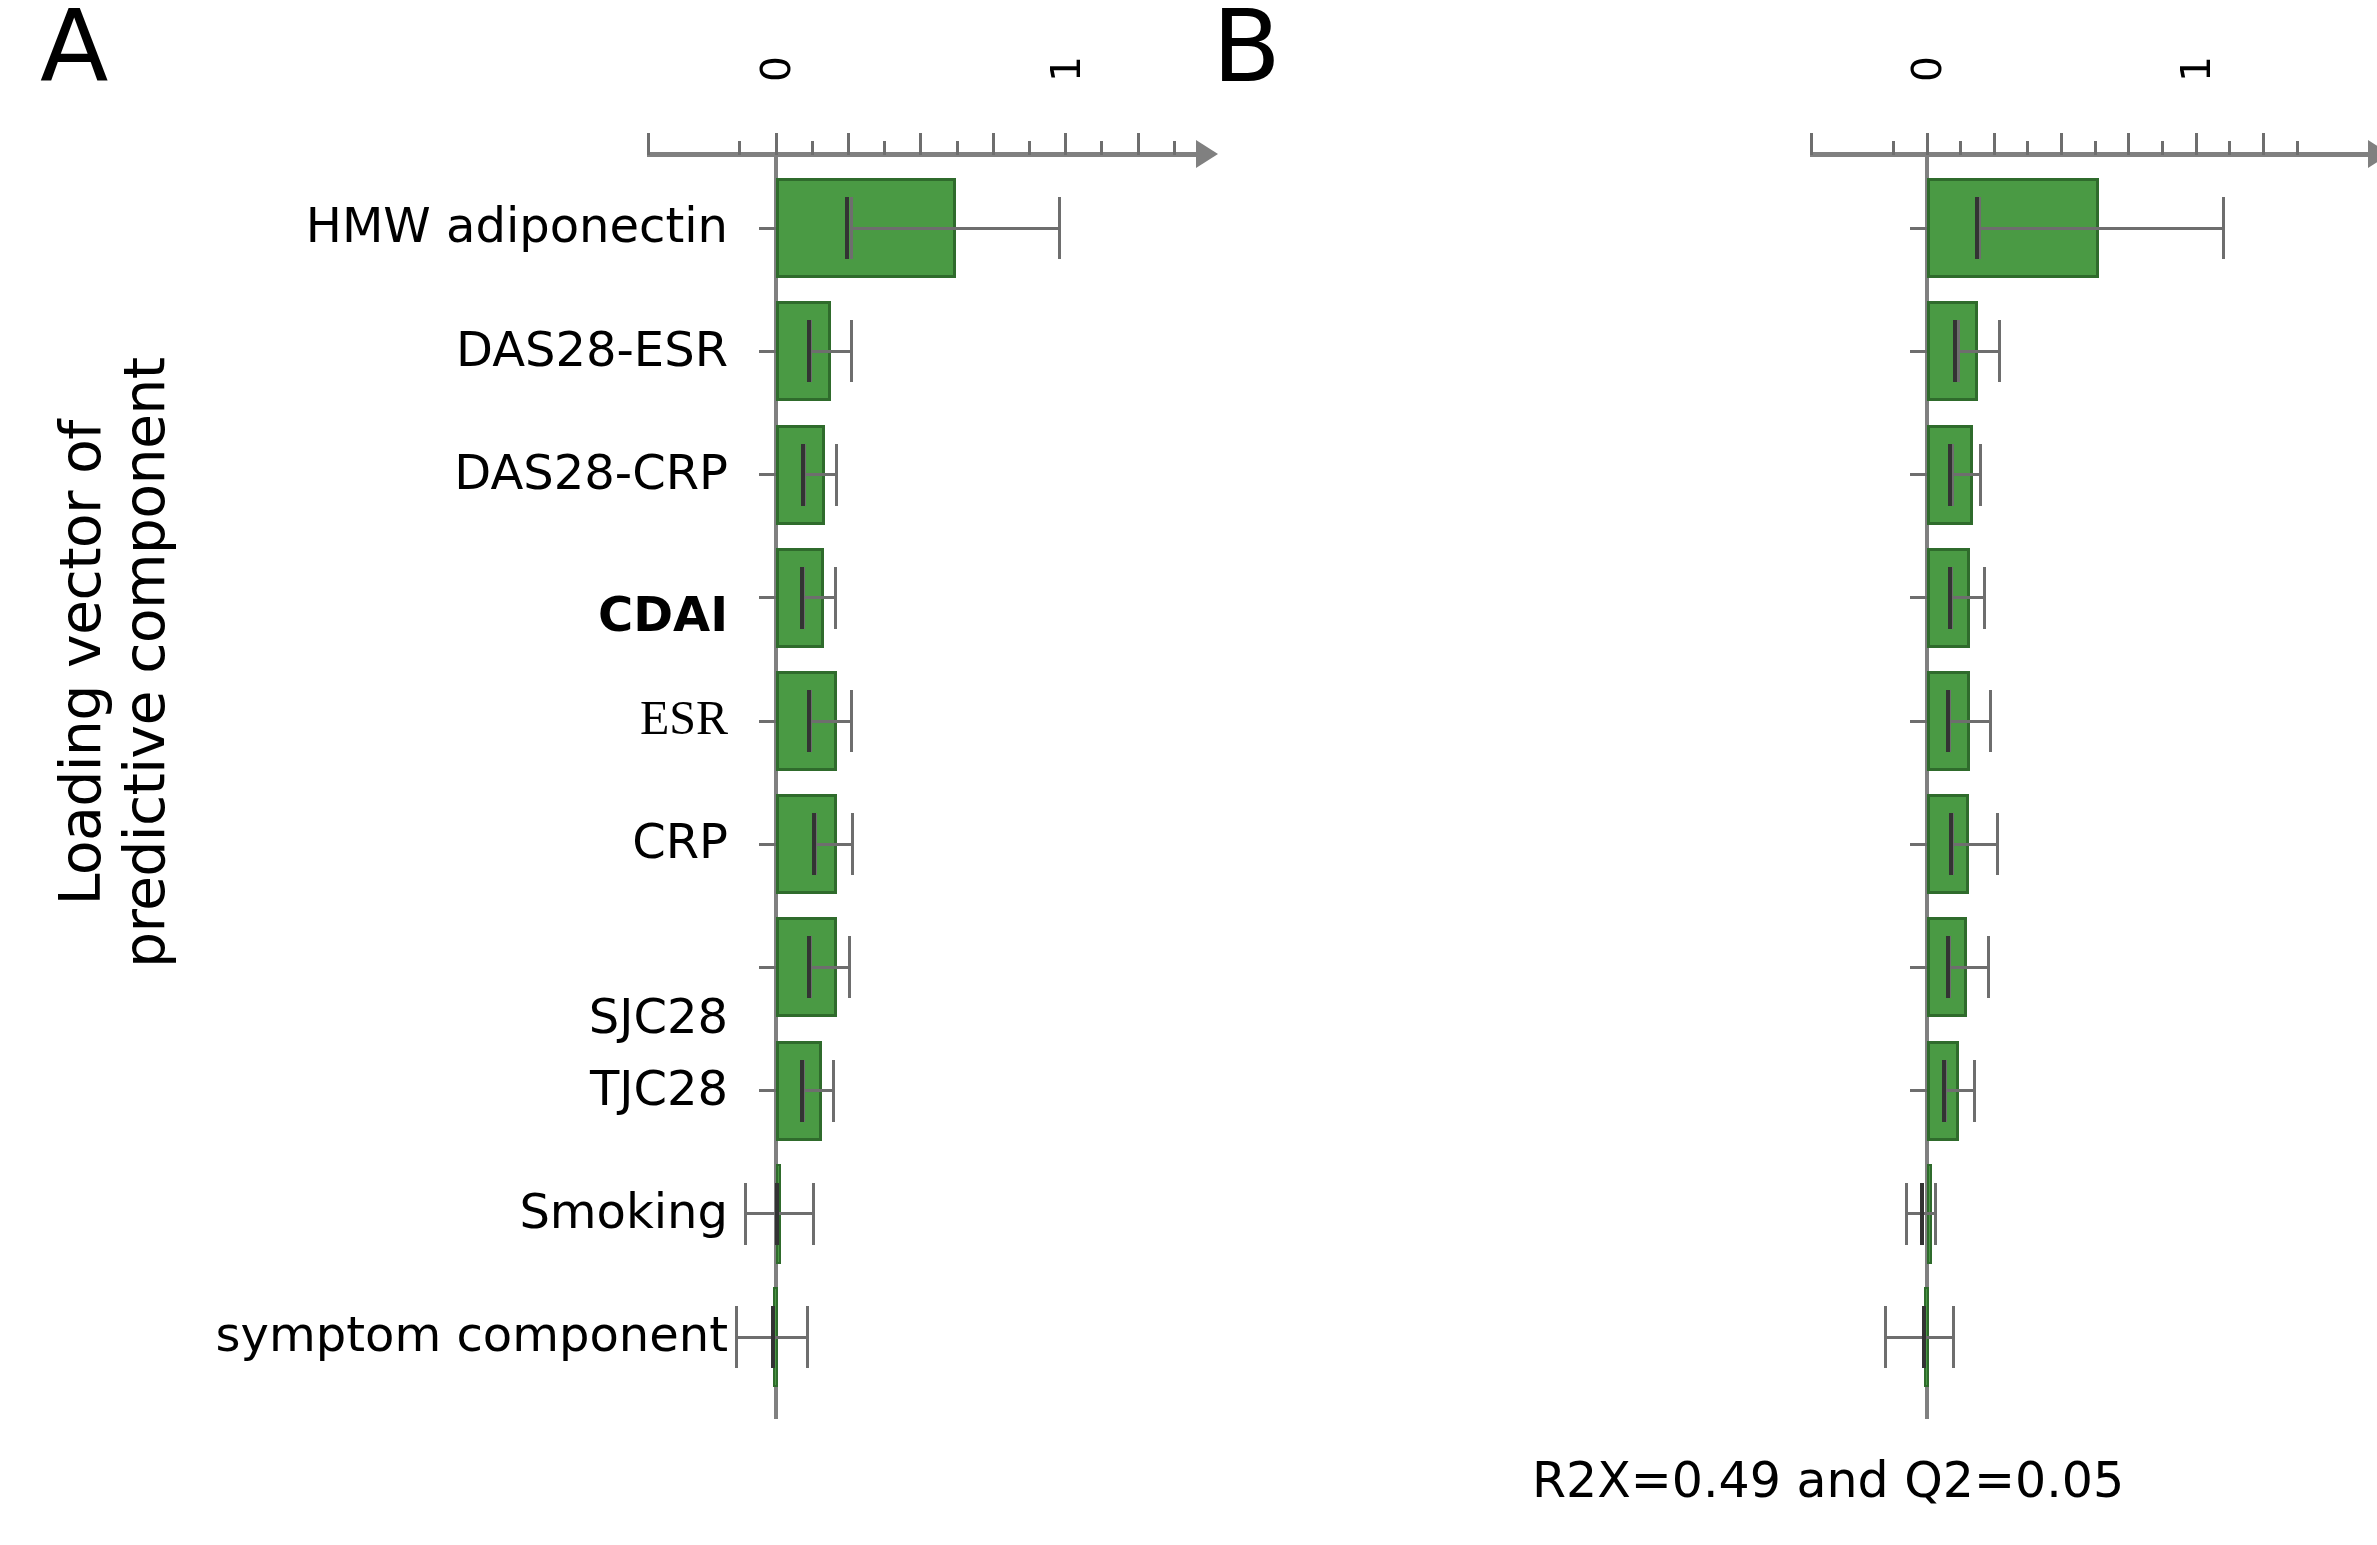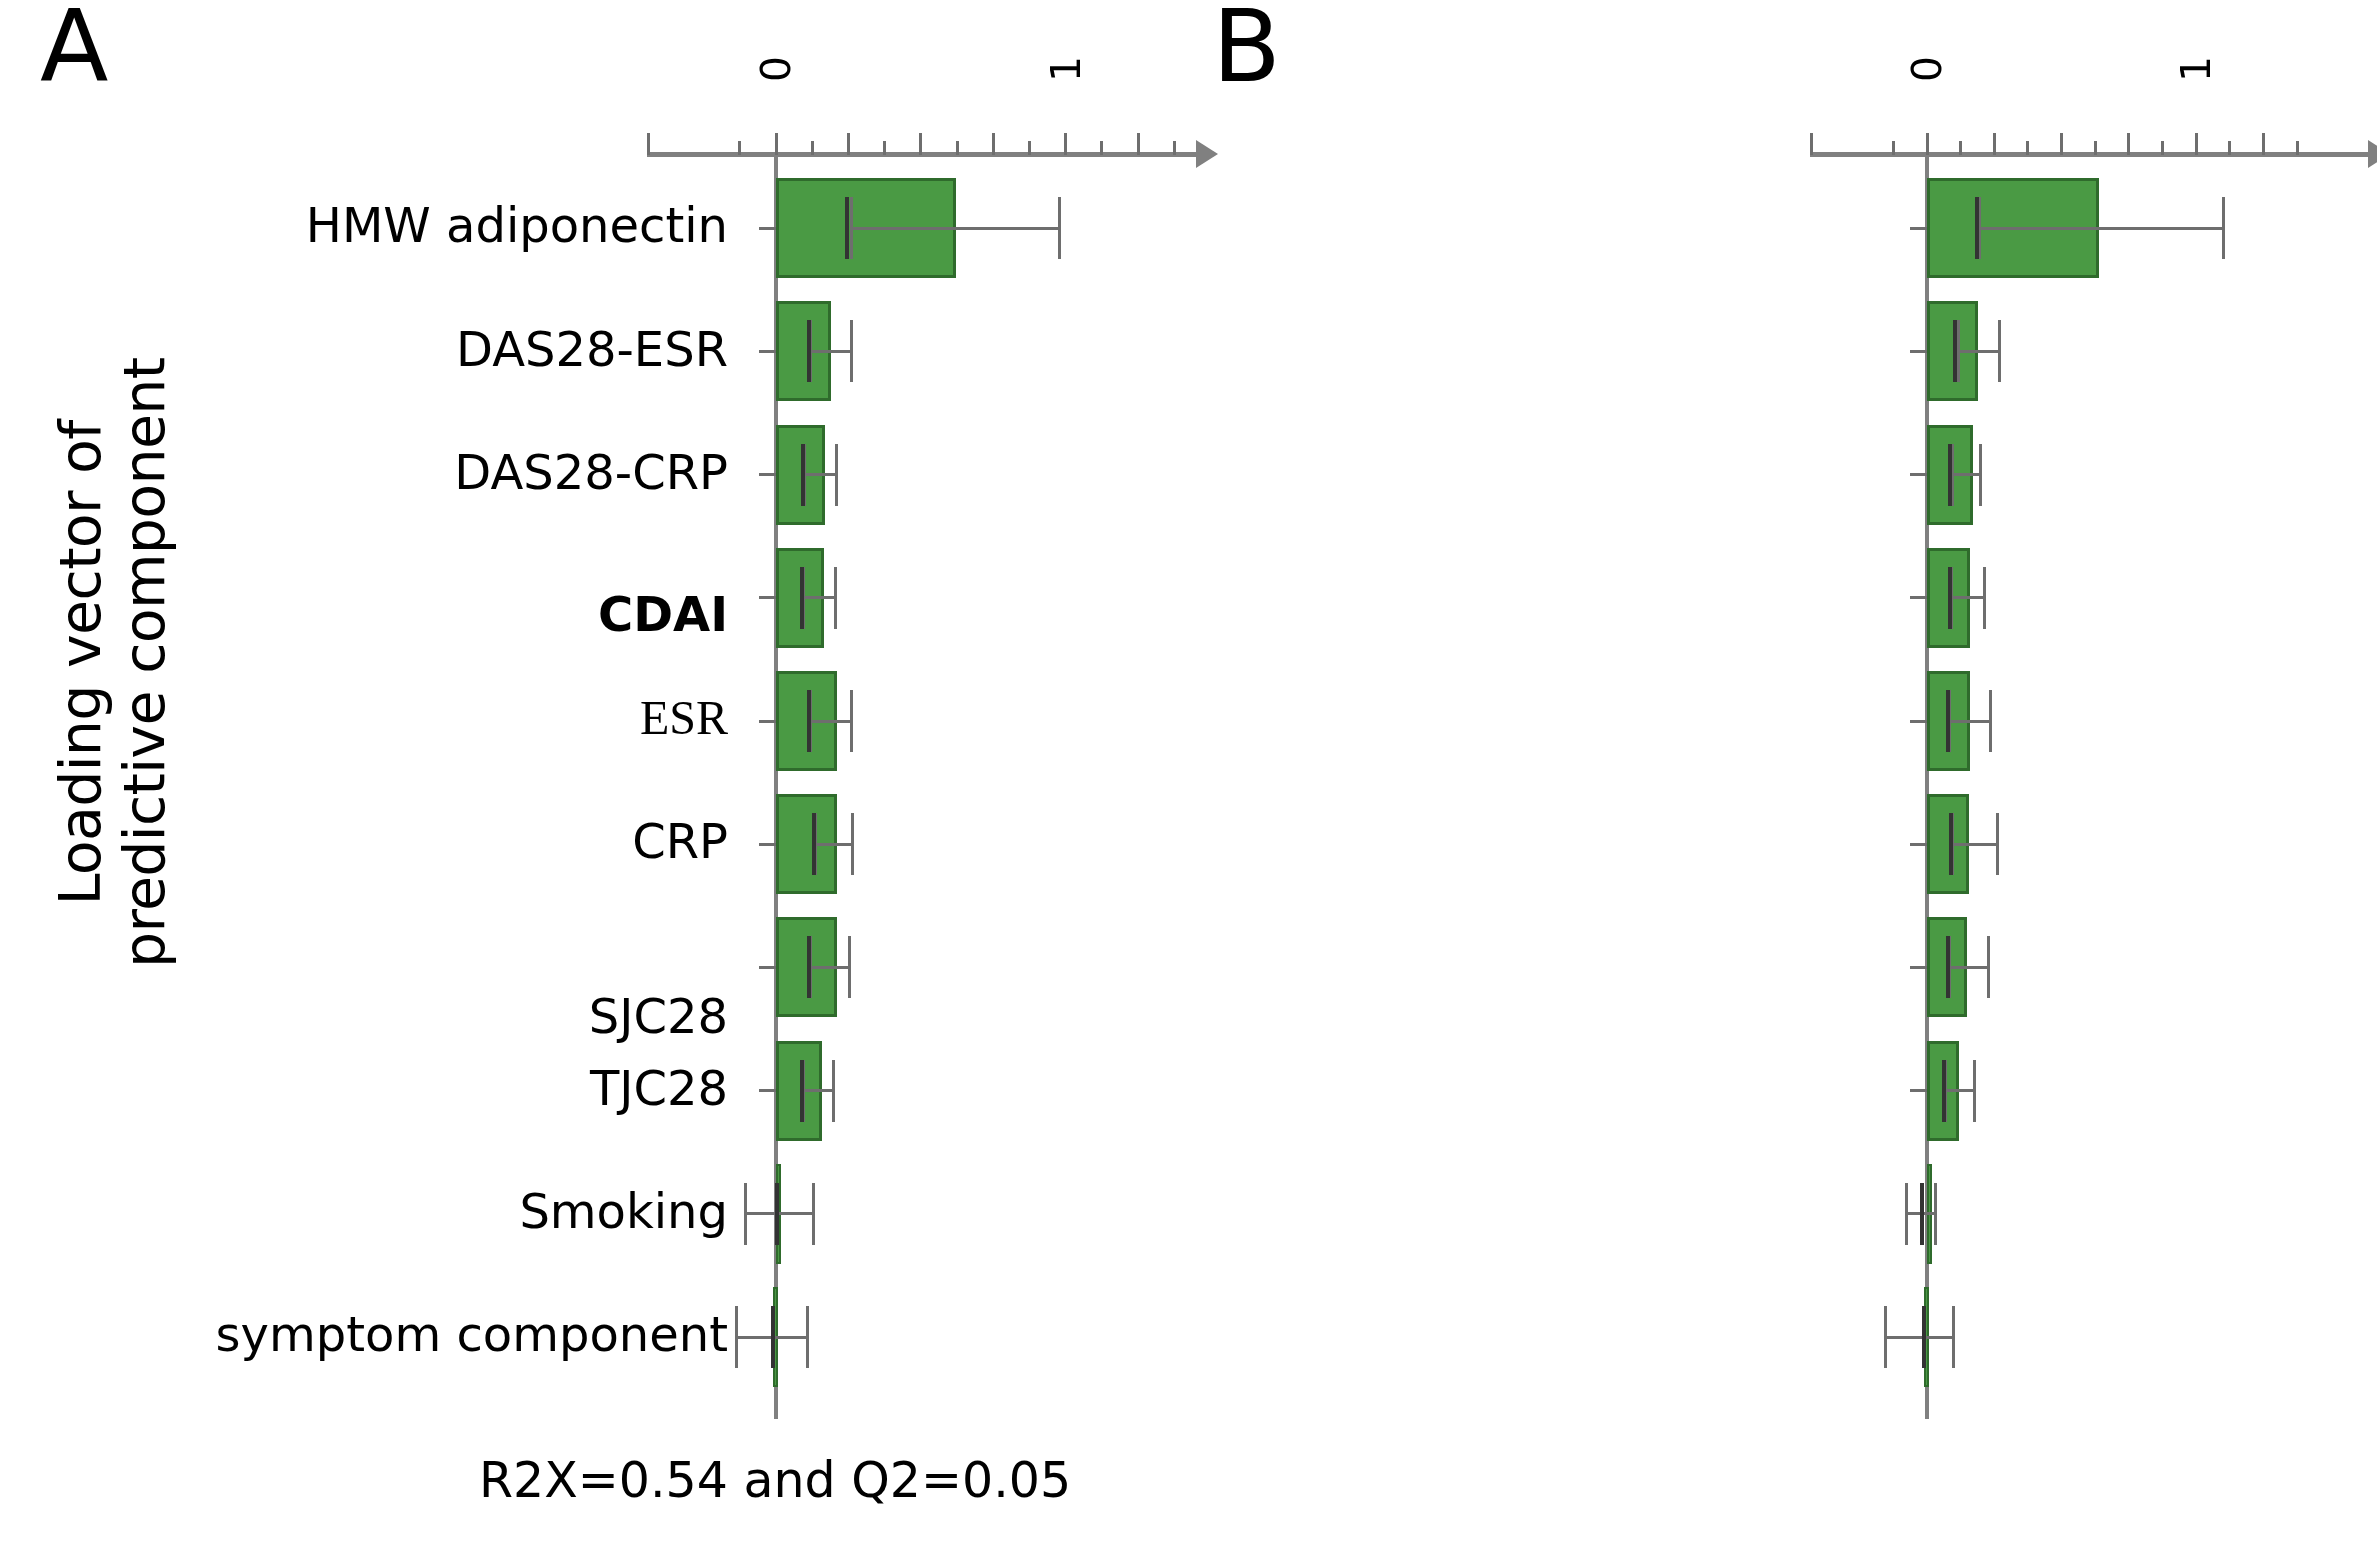--- a/index.html
+++ b/index.html
@@ -136,21 +136,20 @@
         <div class="err-cap" style="left: 812px; top: 1183px; height: 62px;"></div>
         <div class="med-line" style="left: 775px; top: 1183px; height: 62px;"></div>
         <div class="cat-tick" style="left: 759px; top: 1336px;"></div>
         <div class="bar thin" style="left: 773px; top: 1287px; width: 4.7px; height: 100px;"></div>
         <div class="err-line" style="left: 737px; top: 1336px; width: 71px;"></div>
         <div class="err-cap" style="left: 735px; top: 1306px; height: 62px;"></div>
         <div class="err-cap" style="left: 806px; top: 1306px; height: 62px;"></div>
         <div class="med-line" style="left: 771px; top: 1306px; height: 62px;"></div>
       </div>
 
-    <div class="footnote" id="foot-a" style="left:479px;top:1452px;">R2X=0.54 and Q2=0.05</div>
   </div>
 
   <div class="panel panel-b">
     <div class="panel-letter" style="left:13.3px;top:-3.3px;">B</div>
 
     <div class="plot" id="plot-b">
         <div class="axis-line" style="left: 611px; top: 152px; width: 561px;"></div>
         <div class="axis-arrow" style="left: 1169px; top: 140px;"></div>
         <div class="vaxis" style="left: 726px; top: 152px; height: 1267px;"></div>
         <div class="tick minor" style="left: 693px; top: 141px;"></div>
@@ -234,16 +233,17 @@
         <div class="med-line" style="left: 721px; top: 1183px; height: 62px;"></div>
         <div class="cat-label" style="right: 471px; top: 1310px; width: 599px;">symptom component</div>
         <div class="cat-tick" style="left: 711px; top: 1336px;"></div>
         <div class="bar thin" style="left: 725px; top: 1287px; width: 4.7px; height: 100px;"></div>
         <div class="err-line" style="left: 686px; top: 1336px; width: 69px;"></div>
         <div class="err-cap" style="left: 685px; top: 1306px; height: 62px;"></div>
         <div class="err-cap" style="left: 753px; top: 1306px; height: 62px;"></div>
         <div class="med-line" style="left: 723px; top: 1306px; height: 62px;"></div>
       </div>
 
+    <div class="footnote" id="foot-b" style="left:333px;top:1452px;">R2X=0.49 and Q2=0.05</div>
   </div>
 
 </div>
 
 
 </body></html>

